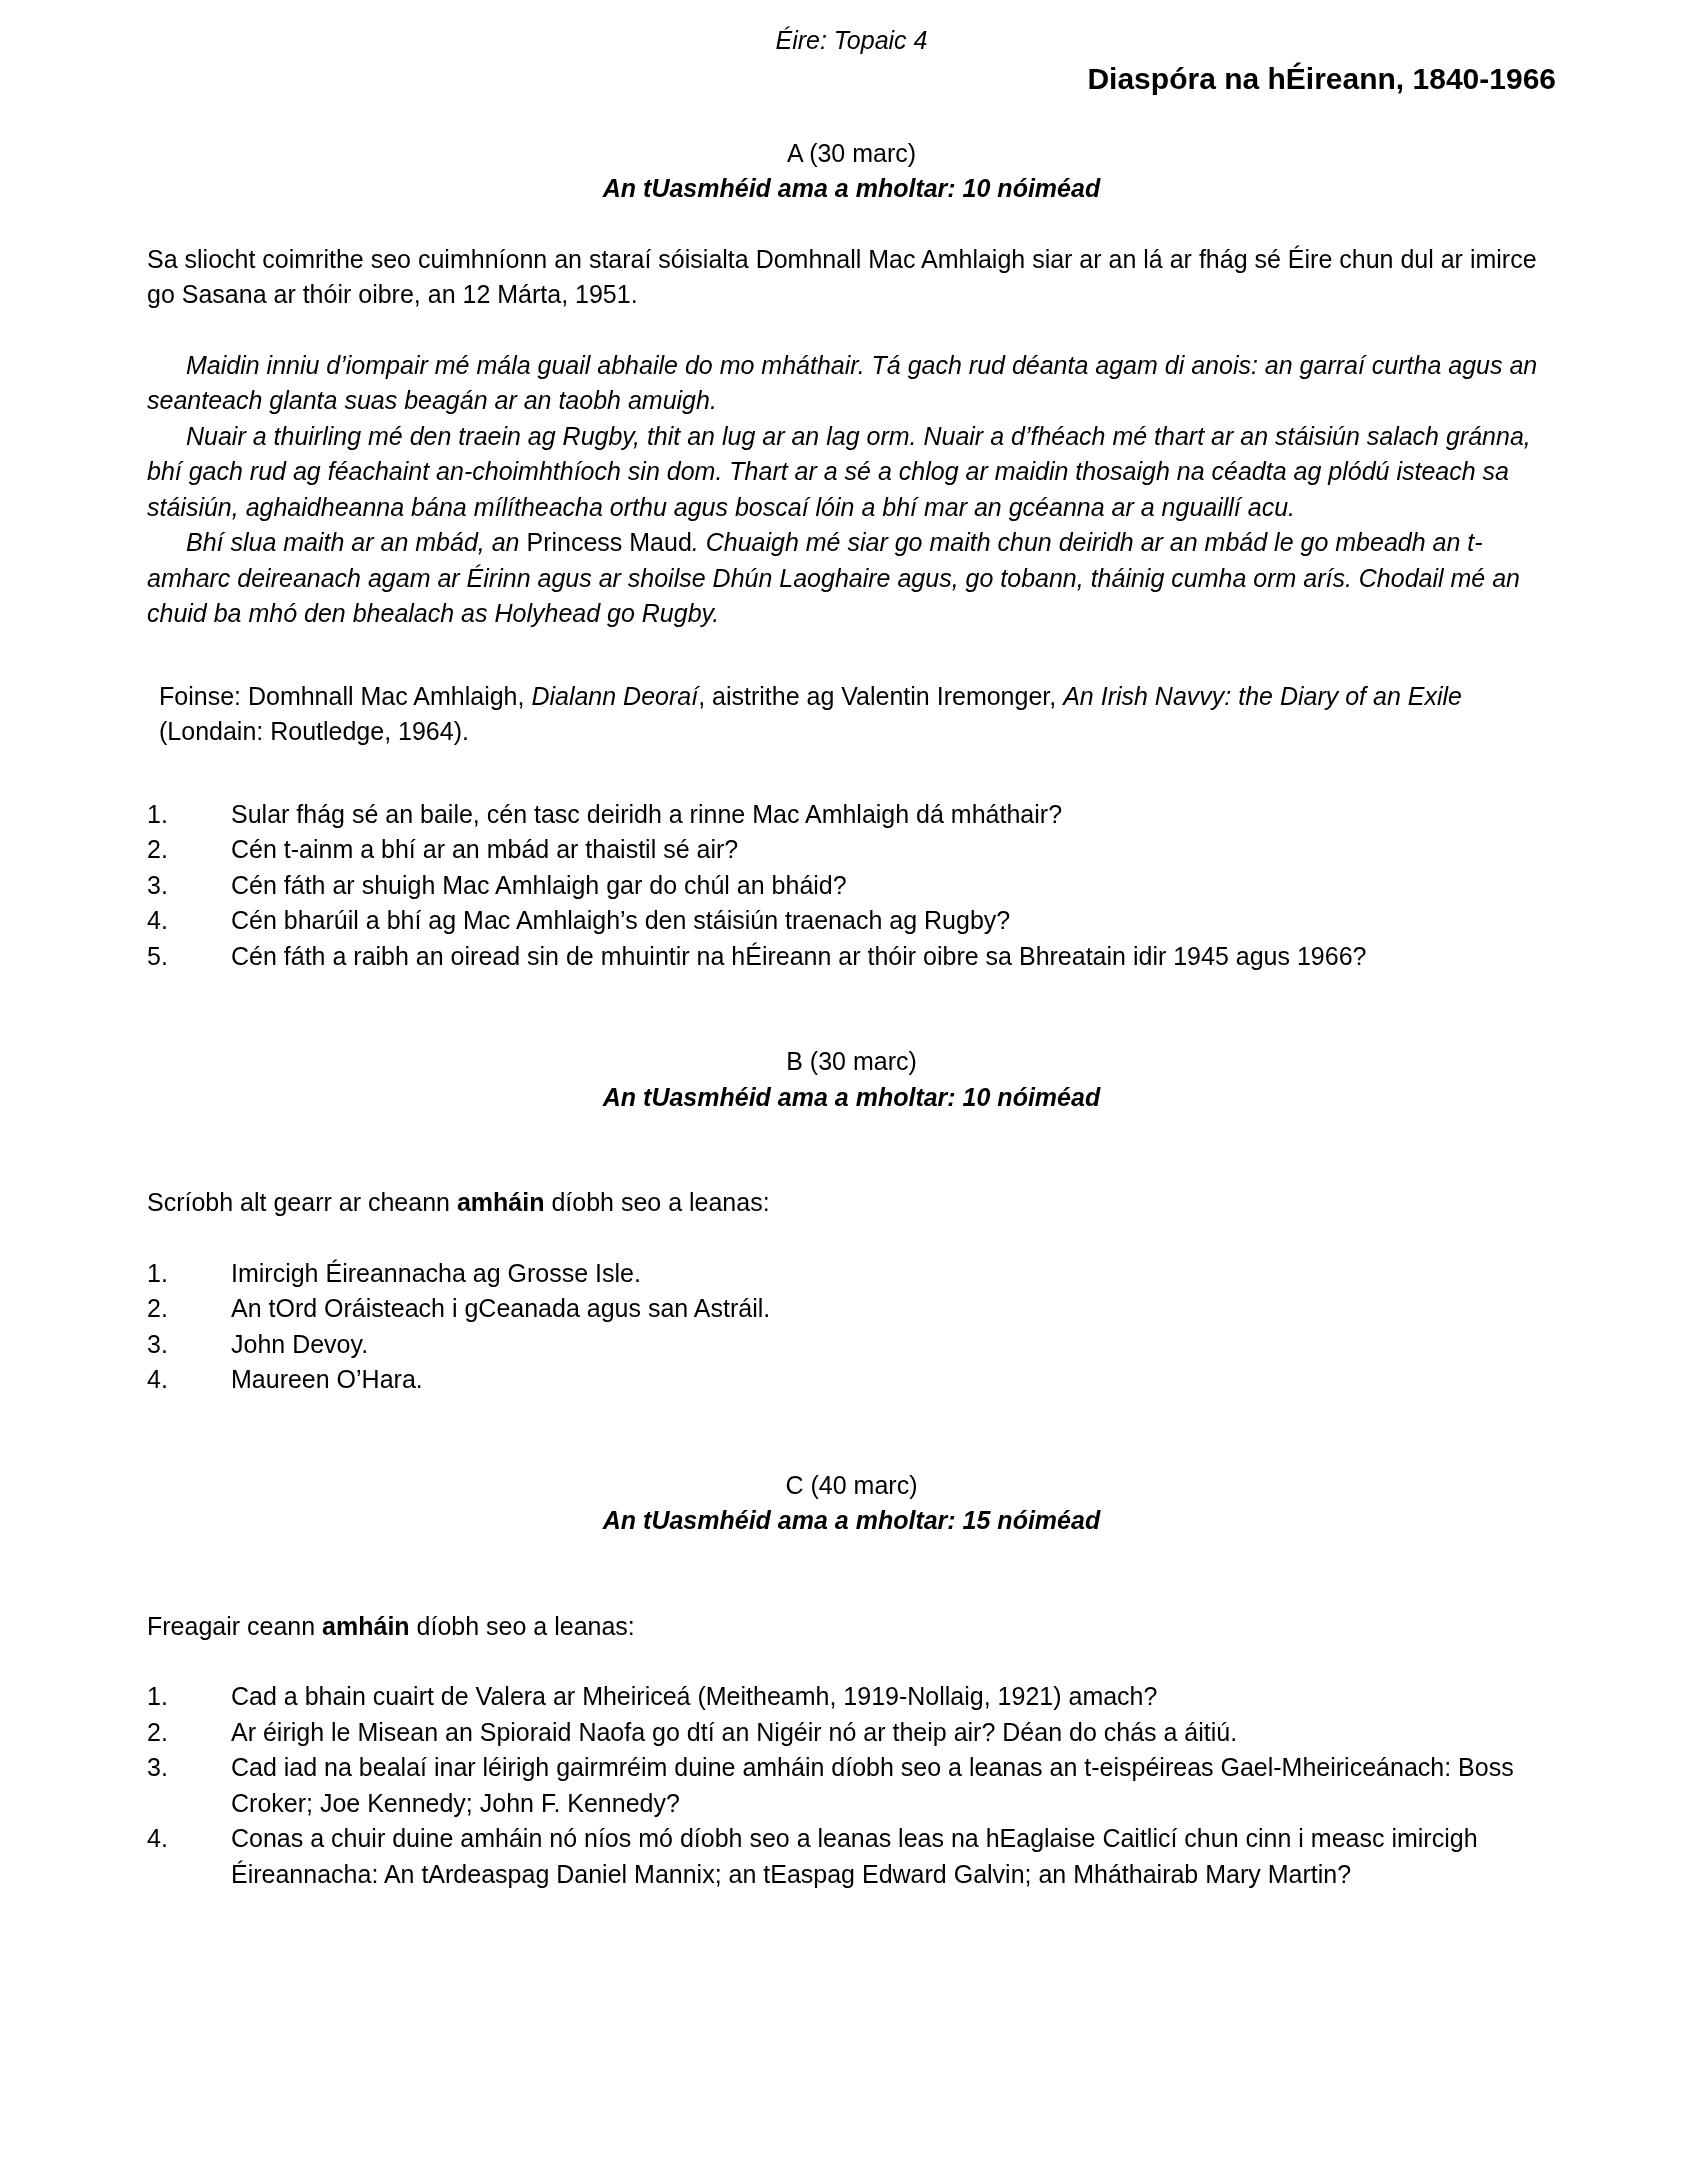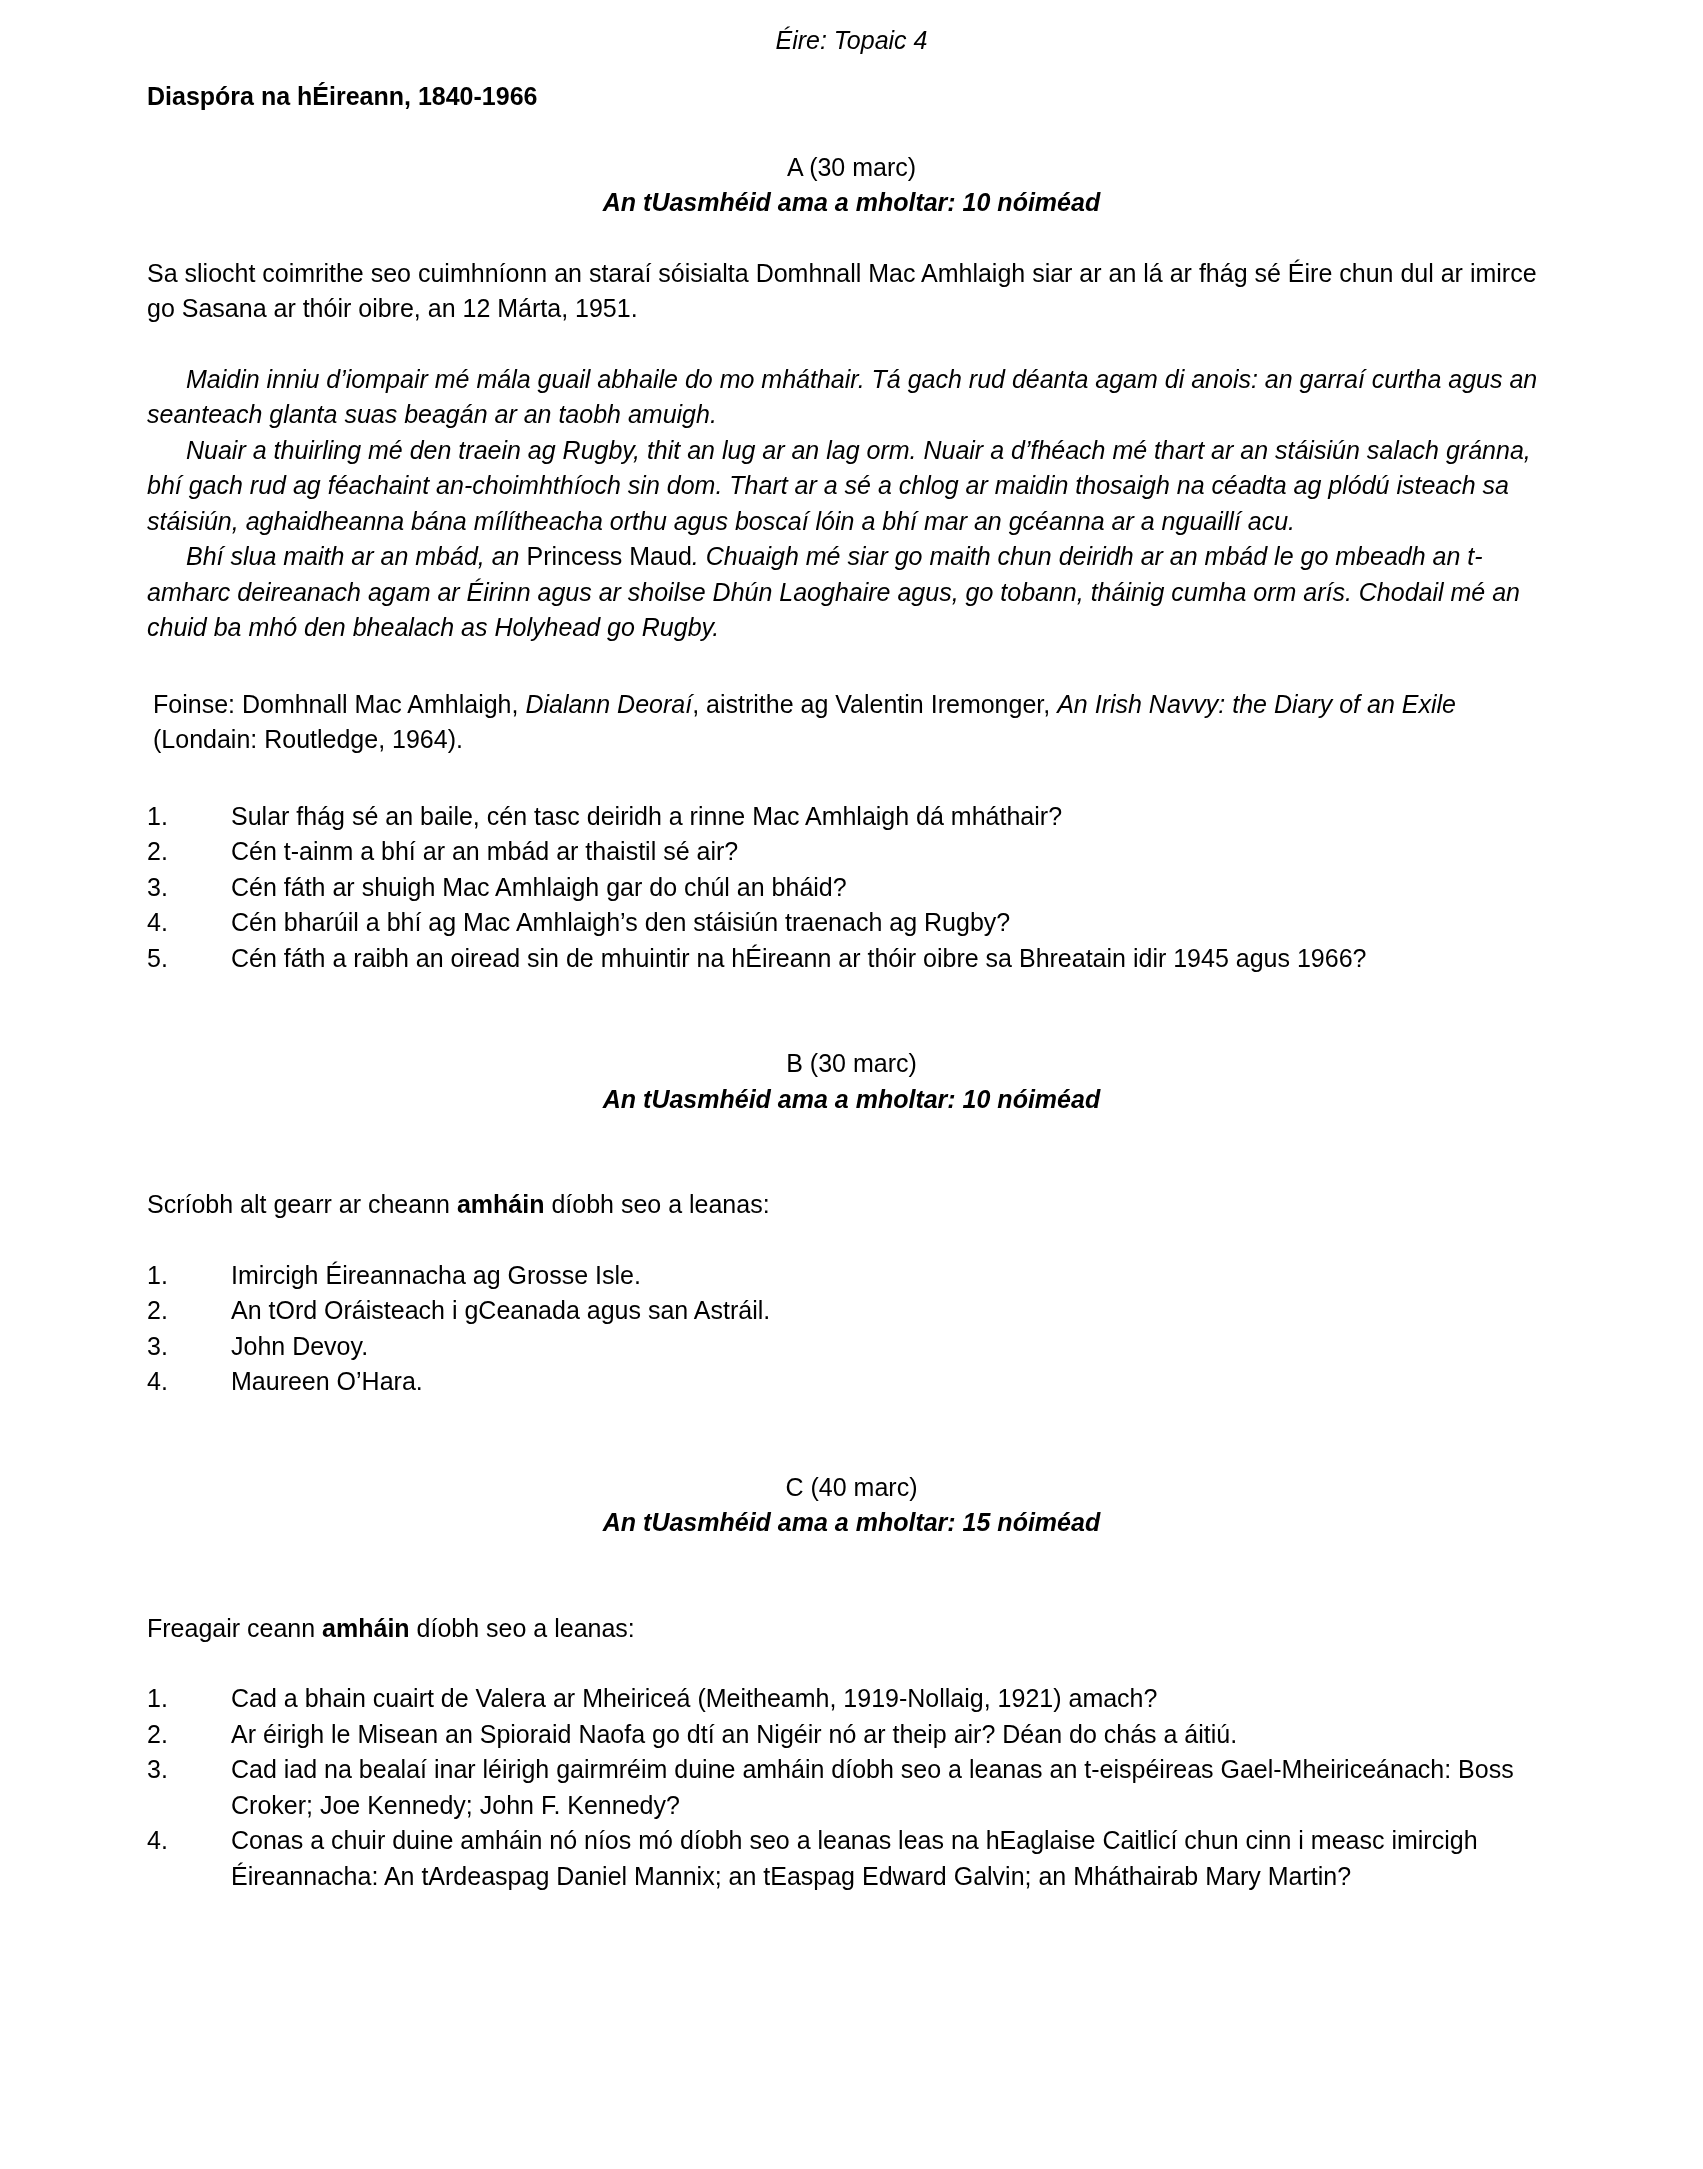--- a/index.html
+++ b/index.html
@@ -31,24 +31,23 @@
   .upright { font-style: normal; }
 
   .title-line1 {
     font-style: italic;
     font-size: 25px;
     text-align: center;
     line-height: 1.42;
   }
   .title-line2 {
     font-weight: bold;
-    font-size: 25px;
-    text-align: left;
-    line-height: 1.42;
-    margin-top: 21px;
+    font-size: 30px;
+    text-align: right;
+    line-height: 1.42;
   }
 
   .spacer-line { height: 35px; }
 
   .section-head {
     text-align: center;
     font-size: 25px;
     line-height: 1.42;
   }
   .section-sub {
@@ -71,21 +70,21 @@
     font-style: italic;
     font-size: 25px;
     line-height: 1.42;
   }
   .extract .para {
     text-indent: 39px;
     margin: 0;
   }
 
   .source {
-    margin: 6px;
+    margin: 12px;
     font-size: 25px;
     line-height: 1.42;
   }
 
   ol.qlist {
     margin: 0;
     padding: 0;
     list-style: none;
     font-size: 25px;
     line-height: 1.42;

